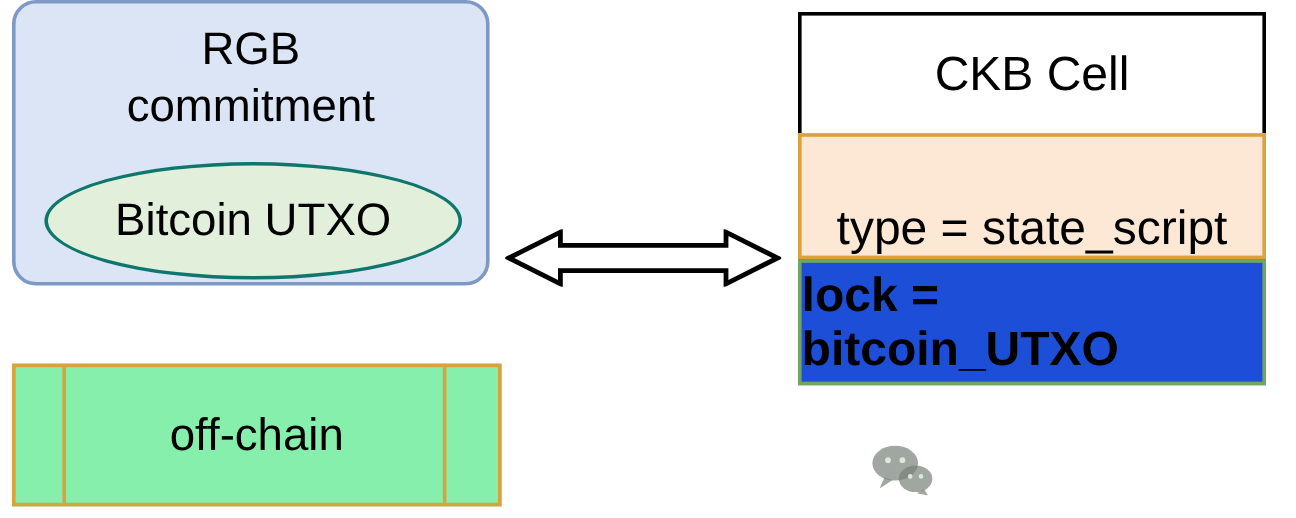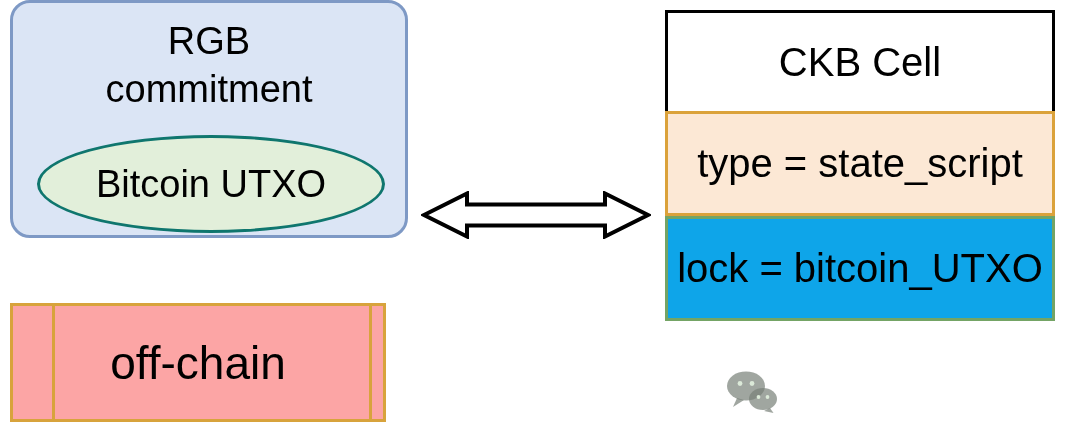--- a/index.html
+++ b/index.html
@@ -23,25 +23,25 @@
   .utxo-ellipse{
     position:absolute;left:37px;top:135px;width:348px;height:98px;
     box-sizing:border-box;
     background:#e2efda;border:3px solid #0f766e;border-radius:50%;
     display:flex;align-items:center;justify-content:center;
     font-size:38px;
   }
 
   
   .offchain-box{
-    position:absolute;left:10px;top:303px;width:376px;height:119px;
+    position:absolute;left:10px;top:303px;width:408px;height:119px;
     box-sizing:border-box;
-    background:#fca5a5;border:3px solid #d8a33c;
+    background:#86efac;border:3px solid #d8a33c;
     display:flex;flex-direction:column;align-items:center;justify-content:center;
-    font-size:46px;line-height:50px;text-align:center;
+    font-size:38px;line-height:50px;text-align:center;
   }
   .offchain-bar{
     position:absolute;top:0;bottom:0;width:3px;background:#d8a33c;
   }
   .offchain-bar.left{left:39px;}
   .offchain-bar.right{left:356px;}
 
   
   .arrow-wrap{position:absolute;left:421px;top:191px;width:230px;height:48px;}
 
@@ -94,24 +94,24 @@
 <div class="arrow-wrap">
   <svg width="230" height="48" viewBox="0 0 230 48">
     <polygon points="3,24 46,2.5 46,13.5 184,13.5 184,2.5 227,24 184,45.5 184,34.5 46,34.5 46,45.5" fill="#ffffff" stroke="#000000" stroke-width="4" stroke-linejoin="miter"></polygon>
   </svg>
 </div>
 
 <div class="ckb-table">
   <div class="ckb-row ckb-header">
     <span>CKB Cell</span>
   </div>
-  <div class="ckb-row ckb-type" style="background: rgb(252, 232, 213); border-color: rgb(219, 162, 58);">
+  <div class="ckb-row ckb-type" style="background: rgb(252, 232, 213); border-color: rgb(219, 162, 58); align-items: flex-end;">
     <span>type = state_script</span>
   </div>
-  <div class="ckb-row ckb-lock" style="background: #0ea5e9; border-color: rgb(116, 164, 101);">
+  <div class="ckb-row ckb-lock" style="background: #1d4ed8; border-color: rgb(116, 164, 101); font-weight: bold;">
     <span>lock = bitcoin_UTXO</span>
   </div>
 </div>
 
 <div class="watermark">
   <span>
     <svg width="52" height="42" viewBox="0 0 52 42">
       <g fill="rgba(120,128,120,0.7)">
         <ellipse cx="20" cy="15" rx="19" ry="14.5"></ellipse>
         <path d="M11 27 L7 36 L18 29 Z"></path>

